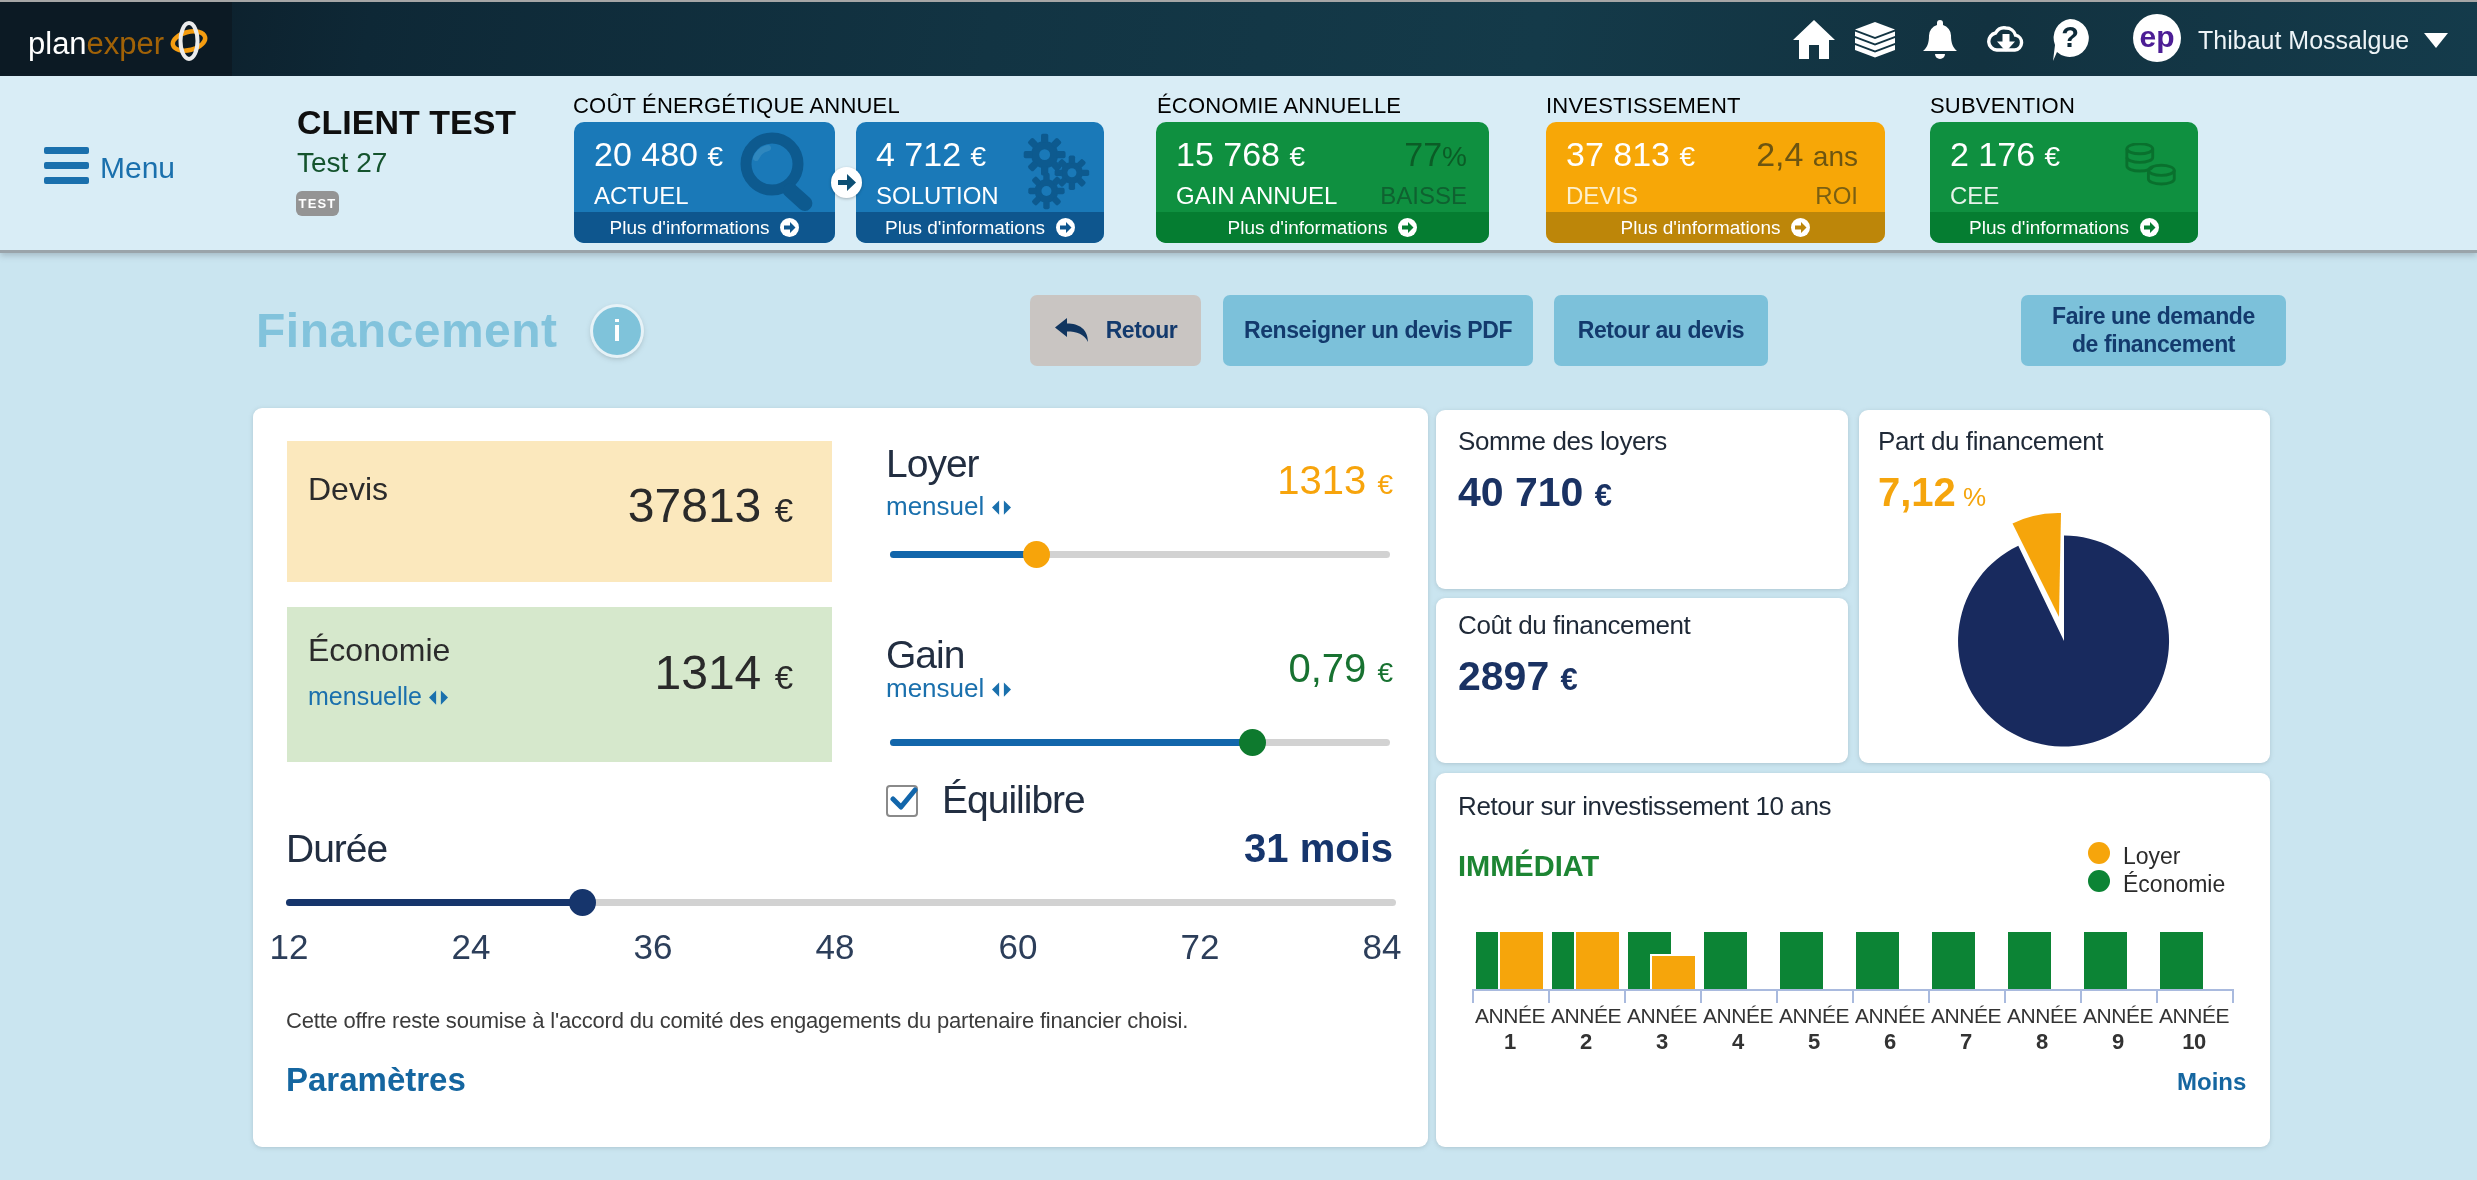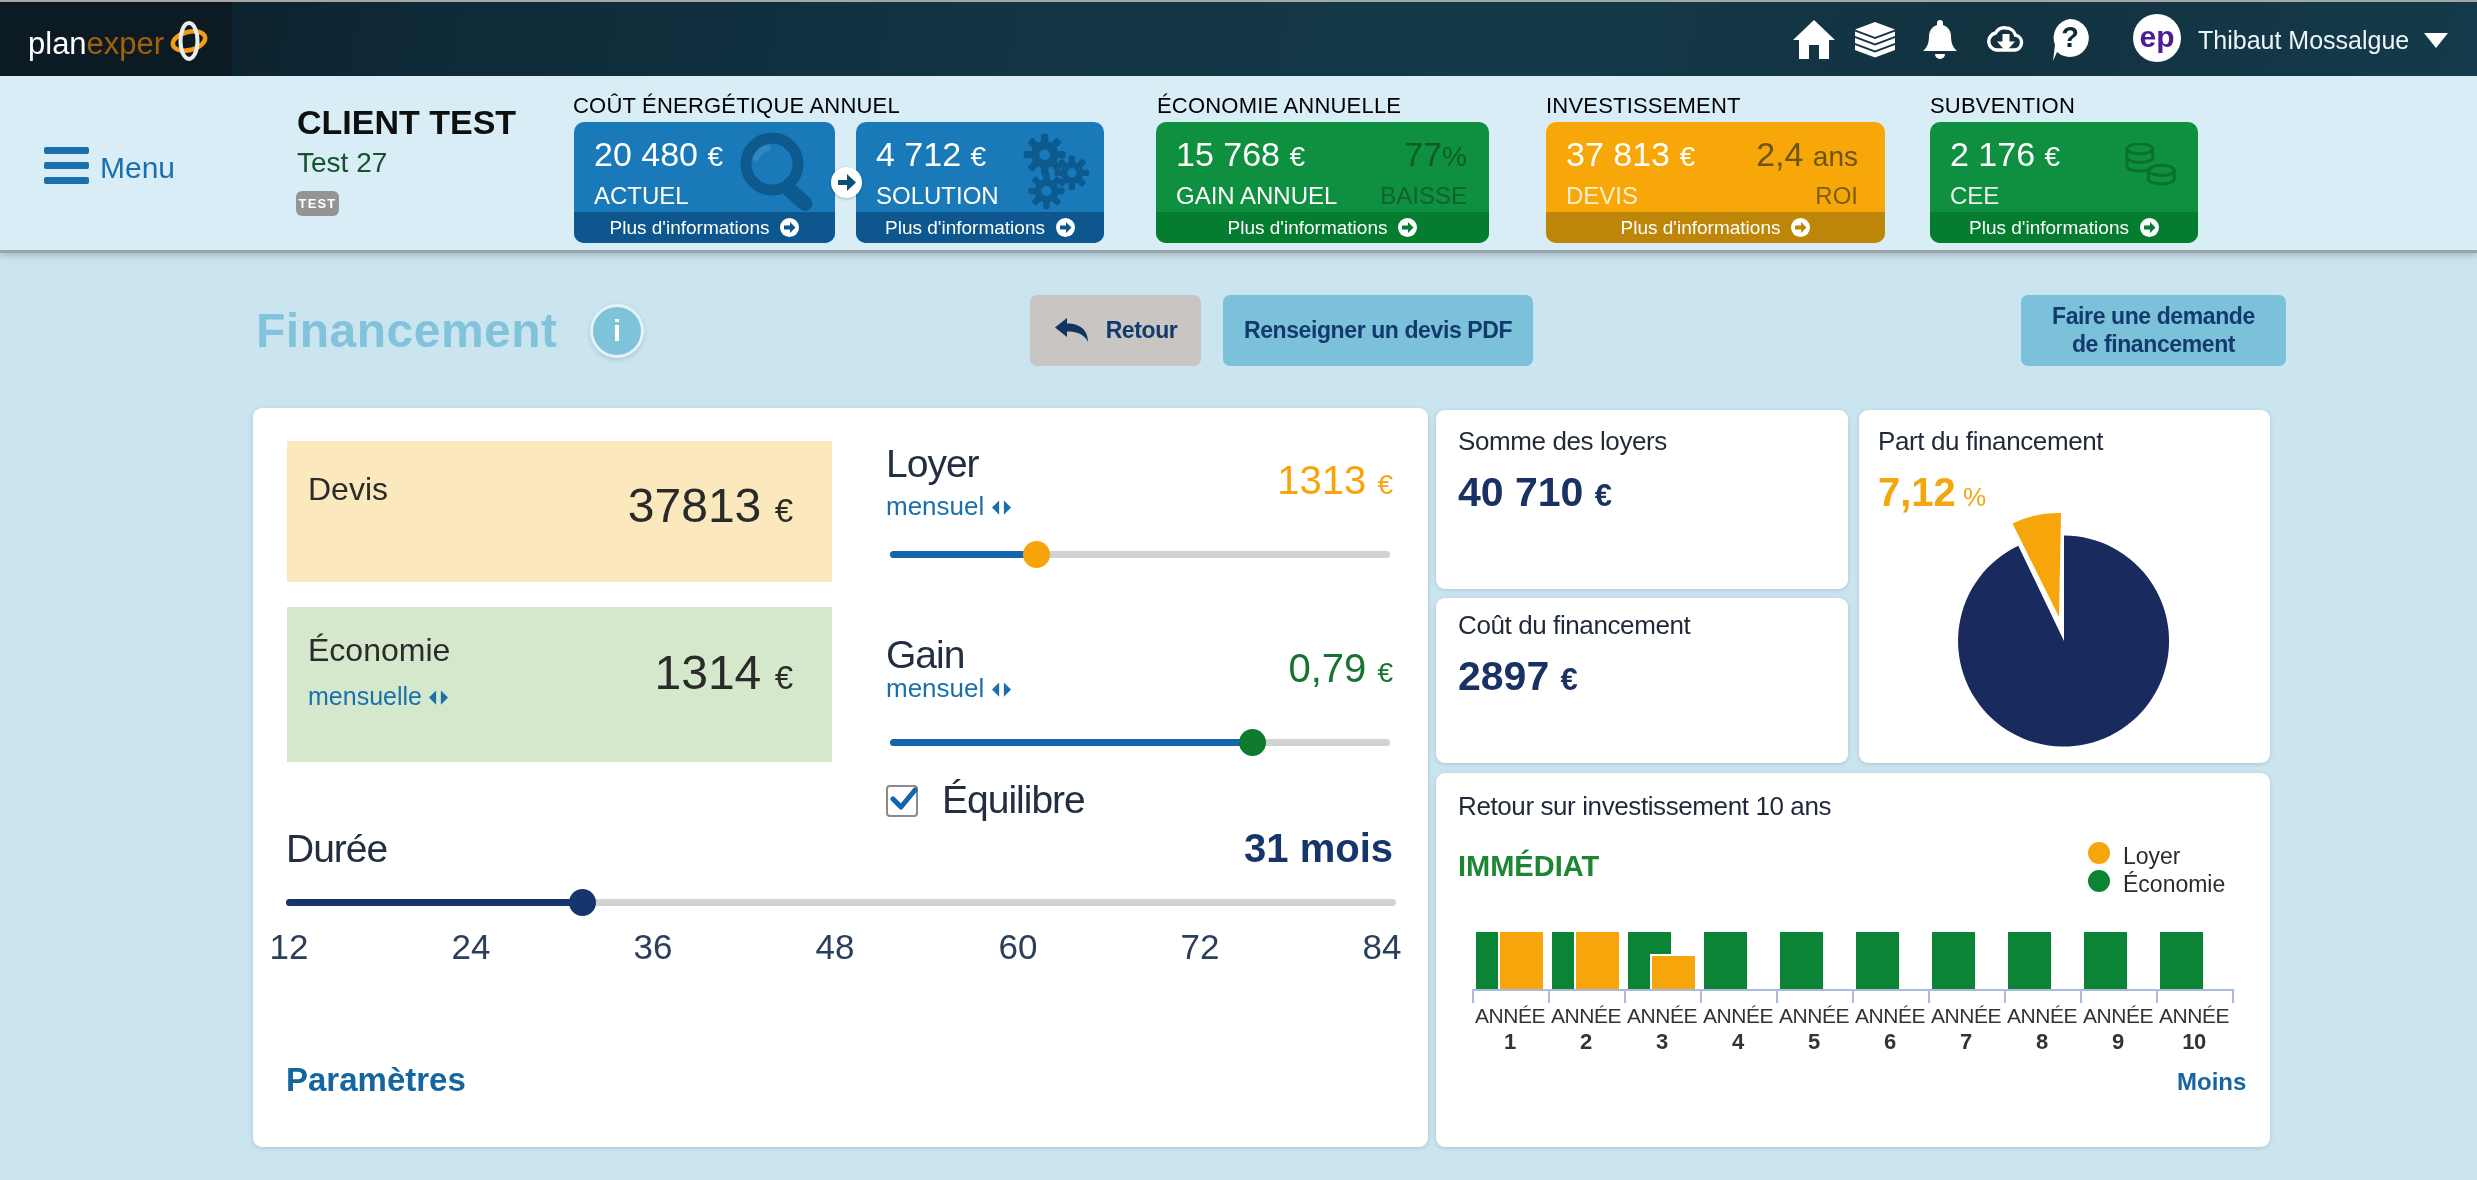--- a/index.html
+++ b/index.html
@@ -216,20 +216,21 @@
 </div>
 <div id="financement">Financement</div>
 <div id="infoCirc">i</div>
 <div class="btn" id="btnRetour" style="left:1030px;width:171px">
   <svg width="38" height="28" viewBox="0 0 38 28">
         <path d="M13 1 L1 10.5 L13 20 V14.5 C23 14.5 30 17 34 25 C34 12 25 6.5 13 6.5 Z" fill="#10355f"></path>
       </svg>
   <span>Retour</span>
 </div>
 <div class="btn" style="left:1223px;width:310px">Renseigner un devis PDF</div>
+<div class="btn" style="left:1554px;width:214px">Retour au devis</div>
 <div class="btn" style="left:2021px;width:265px">Faire une demande<br>de financement</div>
 
 <div class="wcard" style="left:253px;top:408px;width:1175px;height:739px"></div>
 <div class="yellowblk"></div>
 <div class="greenblk"></div>
 <div class="abs blklabel" style="left:308px;top:473px">Devis</div>
 <div class="abs bignum" style="right:1684px;top:482px">37813 <span class="eur">€</span></div>
 <div class="abs blklabel" style="left:308px;top:634px">Économie</div>
 <div class="abs mensuel" style="left:308px;top:684px">mensuelle <svg width="19" height="15" viewBox="0 0 24 18">
         <path d="M9 0 L9 18 L0 9 Z" fill="#1a70ad"></path>
@@ -268,20 +269,21 @@
       <div class="sfill" style="width:296px;background:#16356c"></div>
       <div class="thumb" style="background:#16356c;left:283px"></div>
     </div>
 <div class="scale" style="left:289px">12</div>
 <div class="scale" style="left:471px">24</div>
 <div class="scale" style="left:653px">36</div>
 <div class="scale" style="left:835px">48</div>
 <div class="scale" style="left:1018px">60</div>
 <div class="scale" style="left:1200px">72</div>
 <div class="scale" style="left:1382px">84</div>
+<div class="abs" style="left:286px;top:1008px;font-size:22px;letter-spacing:-0.2px;color:#3c3c3c">Cette offre reste soumise à l'accord du comité des engagements du partenaire financier choisi.</div>
 <div class="abs" style="left:286px;top:1061px;font-size:33px;font-weight:bold;color:#1566a0">Paramètres</div>
 
 <div class="wcard" style="left:1436px;top:410px;width:412px;height:179px"></div>
 <div class="abs rtitle" style="left:1458px;top:428px">Somme des loyers</div>
 <div class="abs rnum" style="left:1458px;top:472px">40 710 <span class="eur">€</span></div>
 <div class="wcard" style="left:1436px;top:598px;width:412px;height:165px"></div>
 <div class="abs rtitle" style="left:1458px;top:612px">Coût du financement</div>
 <div class="abs rnum" style="left:1458px;top:656px">2897 <span class="eur">€</span></div>
 <div class="wcard" style="left:1859px;top:410px;width:411px;height:353px"></div>
 <div class="abs rtitle" style="left:1878px;top:428px">Part du financement</div>

